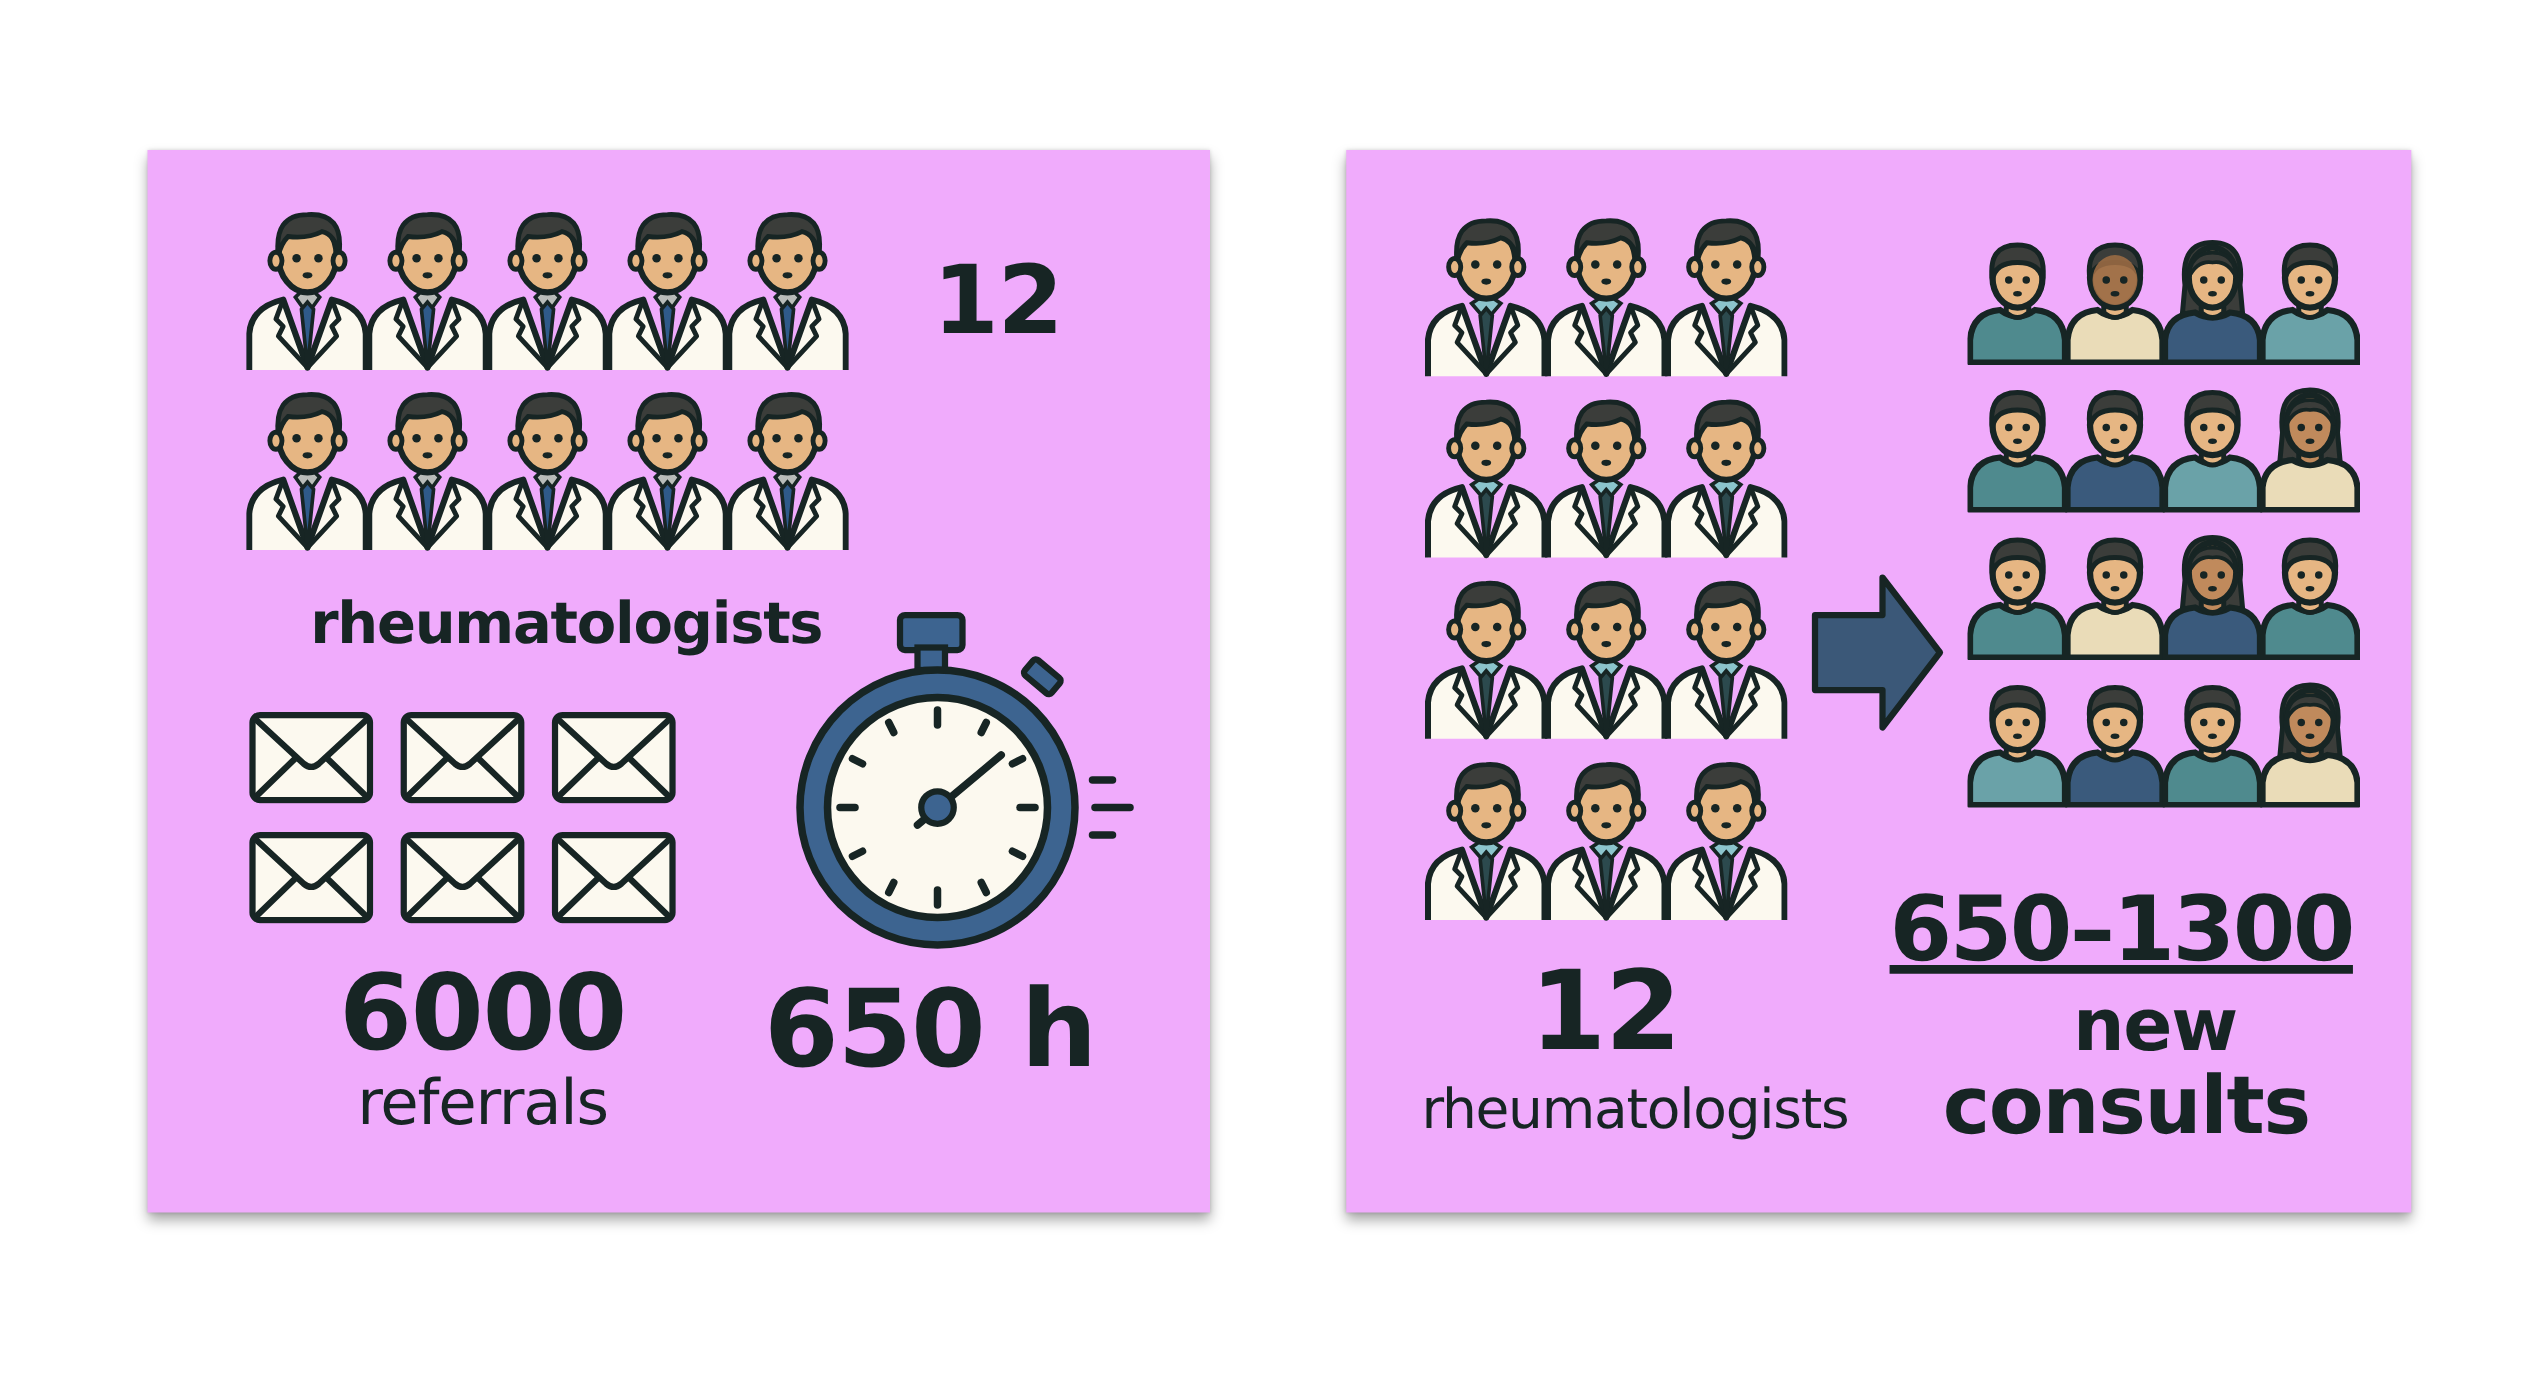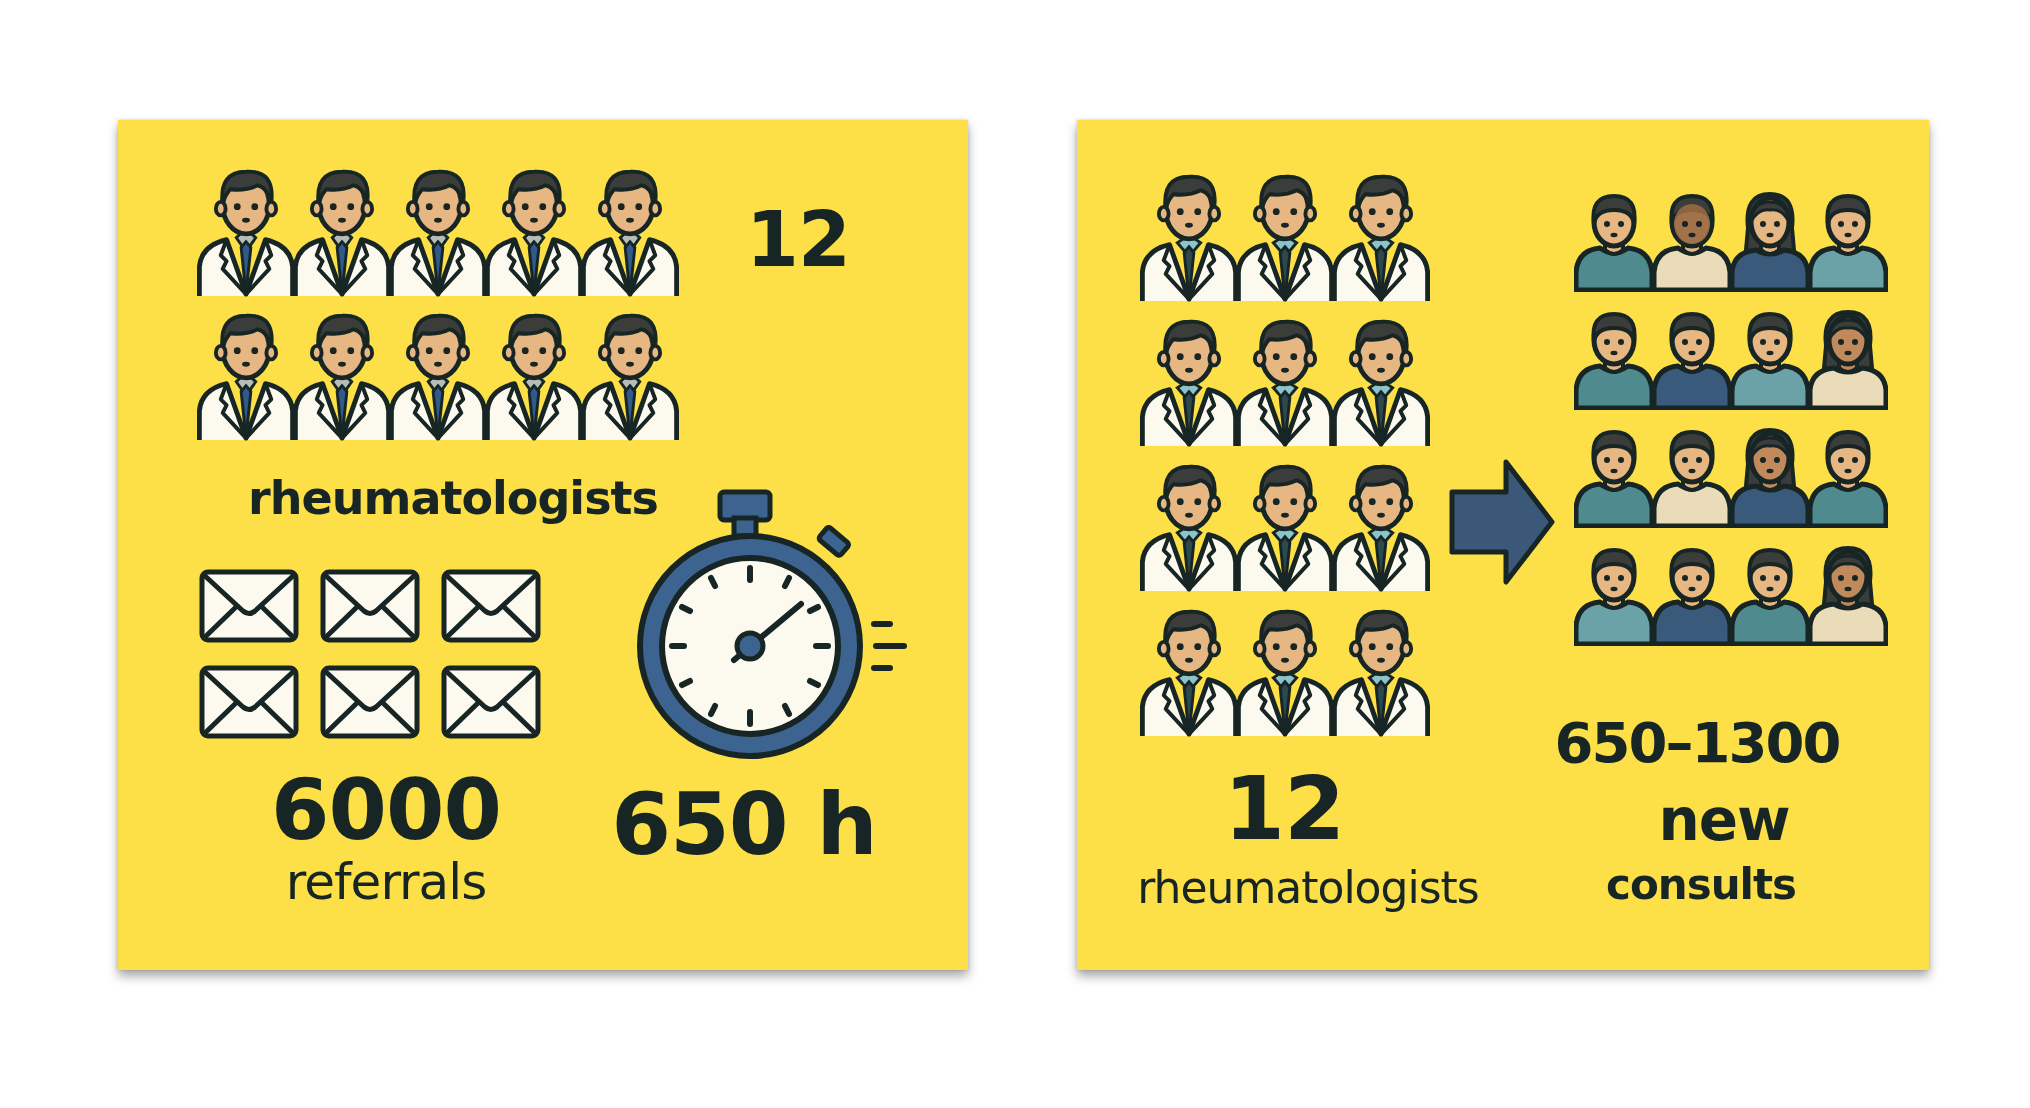--- a/index.html
+++ b/index.html
@@ -1,18 +1,18 @@
 <!DOCTYPE html>
 <html><head>
 <meta charset="utf-8">
 <style>
   html, body { margin:0; padding:0; background:#ffffff; }
   body { width:2030px; height:1108px; position:relative; overflow:hidden;
          font-family:"DejaVu Sans", sans-serif; color:#172524; }
-  .panel { position:absolute; background:#fde047;
+  .panel { position:absolute; background:#f0abfc;
            box-shadow: 0 6px 10px rgba(0,0,0,0.35), 0 0 3px rgba(0,0,0,0.15); text-align: center; }
   #panel-left  { left:118px;  top:120px; width:850px; height:850px; }
   #panel-right { left:1077px; top:120px; width:852px; height:850px; }
   .abs { position:absolute; }
   .txt { position:absolute; transform:translate(-50%, -50%); white-space:nowrap;
          font-weight:bold; line-height:1; letter-spacing:-1px; }
   .lbl { font-weight:normal; font-family:"DejaVu Sans", sans-serif; }
   svg { display:block; overflow:visible; }
 </style>
 </head>
@@ -275,16 +275,16 @@
         <use href="#person-short"></use>
       </svg>
     <svg class="abs" style="left:234px;top:354px;color:#eadcb8;--skin:#c08a5c" width="80" height="104">
         <use href="#person-long"></use>
       </svg>
   </div>
 
   <div class="txt" style="left:207px; top:689px; font-size:88px;">12</div>
   <div class="txt" style="left:231px; top:768px; font-size:44px; font-weight:normal; letter-spacing:-1px;">rheumatologists</div>
 
-  <div class="txt" style="left:620px; top:623px; font-size:56px; letter-spacing:-2px;">650–1300</div>
+  <div class="txt" style="left:620px; top:623px; font-size:72px; letter-spacing:-2px;text-decoration:underline;">650–1300</div>
   <div class="txt" style="left:621px; top:700px; font-size:58px;margin-left:26px;">new</div>
-  <div class="txt" style="left:624px; top:765px; font-size:42px;">consults</div>
+  <div class="txt" style="left:624px; top:765px; font-size:64px;">consults</div>
 </div>
 
 </body></html>

